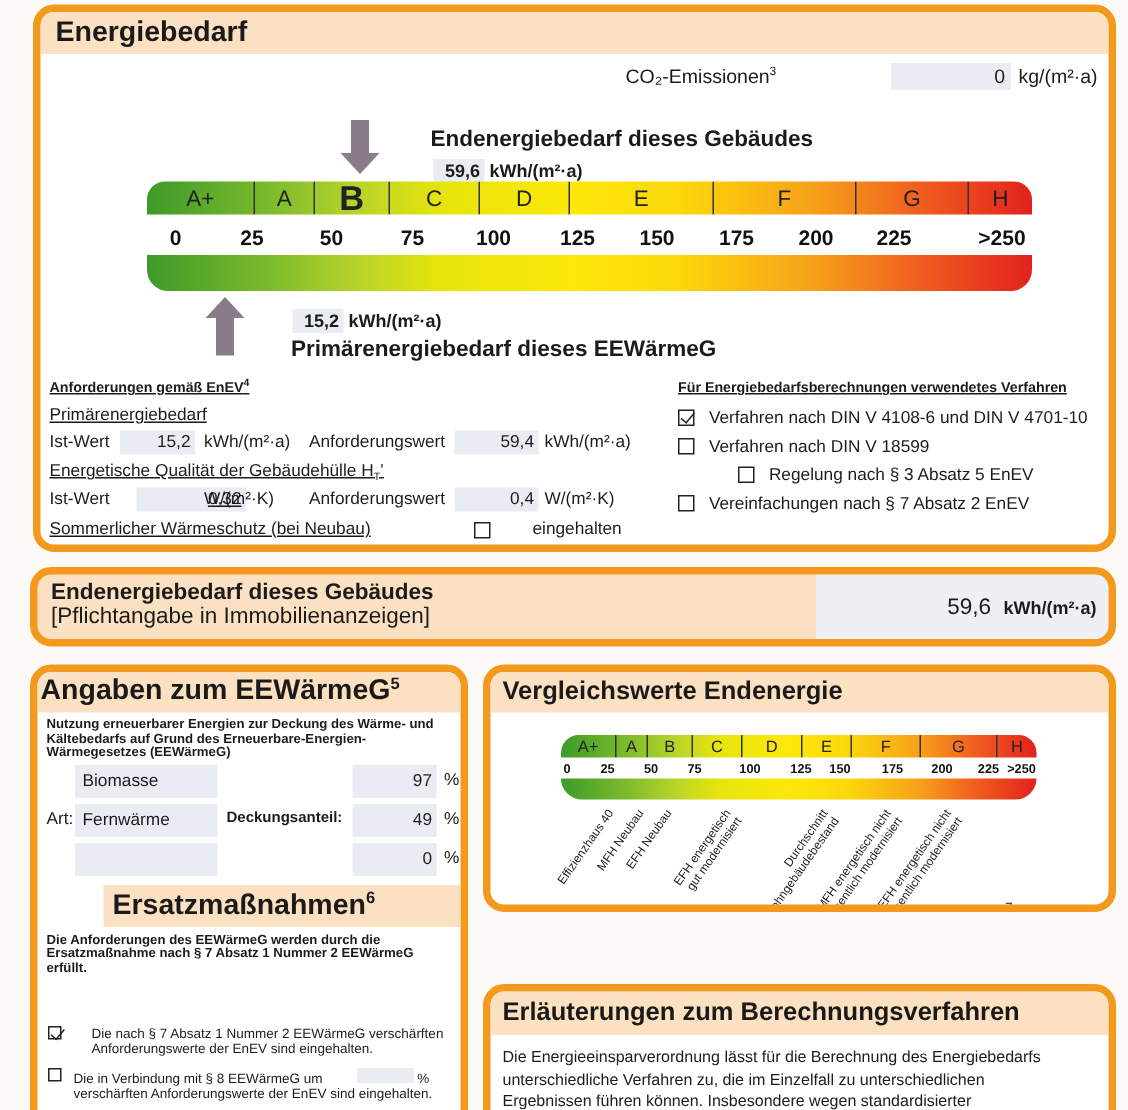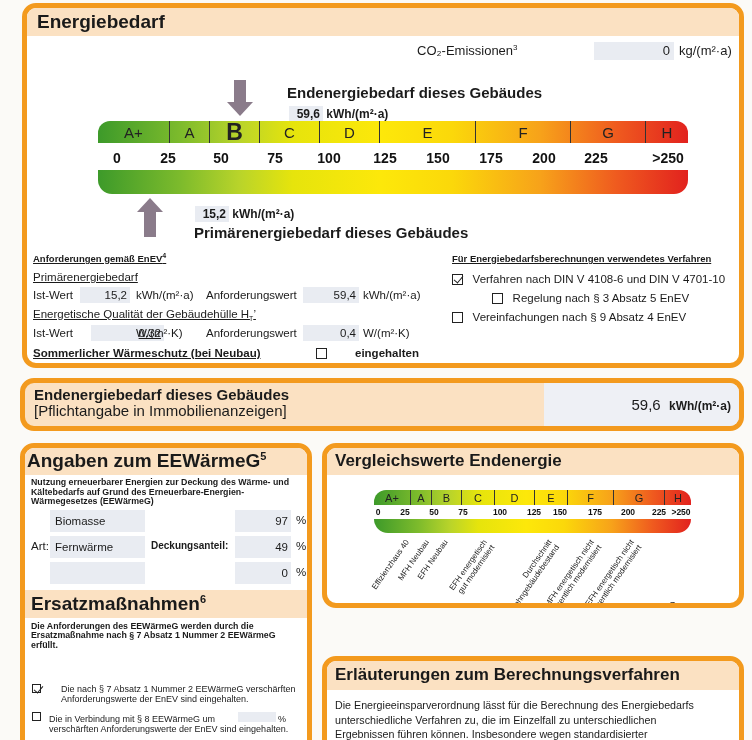--- a/index.html
+++ b/index.html
@@ -117,21 +117,21 @@
   <div class="scale-bottom" style="left:71px; top:162px; width:590px; height:24px;"></div>
 
   <div class="arrow-up" style="left:110px; top:190px; height:40px;">
     <div class="head" style="top:0;"></div>
     <div class="shaft" style="top:13px; height:26px;"></div>
   </div>
   <div style="position:absolute; left:168px; top:198px; font-size:12px; font-weight:bold;">
     <span class="field" style="width:34px; padding:1px 3px;">15,2</span>
     <span>kWh/(m²·a)</span>
   </div>
-  <div style="position:absolute; left:167px; top:216px; font-size:15px; font-weight:bold;">Primärenergiebedarf dieses Gebäudes</div>
+  <div style="position:absolute; left:167px; top:216px; font-size:15px; font-weight:bold;">Primärenergiebedarf dieses EEWärmeG</div>
 
   <div style="position:absolute; left:6px; top:244px; width:390px; font-size:11.5px;">
     <div class="ul" style="font-size:9.5px; font-weight:bold; height:16px;"><span>Anforderungen gemäß EnEV</span><sup style="font-size:7px;">4</sup></div>
     <div class="ul" style="height:18px; line-height:18px;">Primärenergiebedarf</div>
     <div style="position:relative; height:20px; line-height:18px;">
       <span style="position:absolute; left:0;">Ist-Wert</span>
       <span class="field" style="position:absolute; left:47px; top:1px; width:50px; height:16px; line-height:16px; padding-right:3px;">15,2</span>
       <span style="position:absolute; left:103px;">kWh/(m²·a)</span>
       <span style="position:absolute; left:173px;">Anforderungswert</span>
       <span class="field" style="position:absolute; left:270px; top:1px; width:56px; height:16px; line-height:16px; padding-right:3px;">59,4</span>
@@ -139,32 +139,33 @@
     </div>
     <div class="ul" style="height:18px; line-height:16px;"><span>Energetische Qualität der Gebäudehülle H</span><sub style="font-size:7px;">T</sub><span>’</span></div>
     <div style="position:relative; height:20px; line-height:18px;">
       <span style="position:absolute; left:0;">Ist-Wert</span>
       <span class="field" style="position:absolute; left:58px; top:1px; width:73px; height:16px; line-height:16px; padding-right:3px;text-decoration:underline;">0,32</span>
       <span style="position:absolute; left:103px;">W/(m²·K)</span>
       <span style="position:absolute; left:173px;">Anforderungswert</span>
       <span class="field" style="position:absolute; left:270px; top:1px; width:56px; height:16px; line-height:16px; padding-right:3px;">0,4</span>
       <span style="position:absolute; left:330px;">W/(m²·K)</span>
     </div>
-    <div style="position:relative; height:18px; line-height:18px;font-weight:bold;">
+    <div style="position:relative; height:18px; line-height:18px;">
       <span class="ul" style="position:absolute; left:0;">Sommerlicher Wärmeschutz (bei Neubau)</span>
       <span class="cb" style="position:absolute; left:283px; top:4px;"></span>
       <span style="position:absolute; left:322px;">eingehalten</span>
     </div>
   </div>
 
   <div style="position:absolute; left:425px; top:244px; width:290px; font-size:11.5px;">
     <div class="ul" style="font-size:9.5px; font-weight:bold; height:18px; line-height:14px;">Für Energiebedarfsberechnungen verwendetes Verfahren</div>
     <div style="height:19px; line-height:18px;"><span class="cb checked"></span> &nbsp;&nbsp;<span>Verfahren nach DIN V 4108-6 und DIN V 4701-10</span></div>
+    <div style="height:19px; line-height:18px;"><span class="cb"></span> &nbsp;&nbsp;<span>Verfahren nach DIN V 18599</span></div>
     <div style="height:19px; line-height:18px;margin-left:40px;"><span class="cb"></span> &nbsp;&nbsp;<span>Regelung nach § 3 Absatz 5 EnEV</span></div>
-    <div style="height:19px; line-height:18px;"><span class="cb"></span> &nbsp;&nbsp;<span>Vereinfachungen nach § 9 Absatz 4 EnEV</span></div>
+    <div style="height:19px; line-height:18px;"><span class="cb"></span> &nbsp;&nbsp;<span>Vereinfachungen nach § 7 Absatz 2 EnEV</span></div>
   </div>
 </div>
 
 <div class="panel" style="left:20px; top:378px; width:724px; height:53px; background:#fbe1c2;">
   <div style="position:absolute; left:9px; top:4px; font-size:15px; line-height:16px;">
     <div style="font-weight:bold;">Endenergiebedarf dieses Gebäudes</div>
     <div>[Pflichtangabe in Immobilienanzeigen]</div>
   </div>
   <div style="position:absolute; right:0; top:0; width:195px; height:100%; background:#eef0f5; padding:13px 8px 0 0; text-align:right; font-size:15px;">
     <span>59,6</span>&nbsp;
@@ -186,21 +187,21 @@
     <span class="field" style="position:absolute; left:25px; top:26px; width:95px; height:22px; line-height:22px; text-align:left; padding-left:5px;">Fernwärme</span>
     <span style="position:absolute; left:126px; top:30px; font-weight:bold; font-size:10px;">Deckungsanteil:</span>
     <span class="field" style="position:absolute; left:210px; top:26px; width:56px; height:22px; line-height:22px; padding-right:3px;">49</span>
     <span style="position:absolute; left:271px; top:30px;">%</span>
 
     <span class="field" style="position:absolute; left:25px; top:52px; width:95px; height:22px; line-height:22px; text-align:left; padding-left:5px;"></span>
     <span class="field" style="position:absolute; left:210px; top:52px; width:56px; height:22px; line-height:22px; padding-right:3px;">0</span>
     <span style="position:absolute; left:271px; top:56px;">%</span>
   </div>
 
-  <div class="panel-head" style="height:28px; padding:3px 6px; font-size:19px; margin-top:2px;">
+  <div class="panel-head" style="height:28px; padding:3px 6px; font-size:19px; margin-top:2px;margin-left:44px;">
     <span>Ersatzmaßnahmen</span><sup style="font-size:11px;">6</sup>
   </div>
   <div style="padding:4px 6px 0 6px; font-size:8.8px; font-weight:bold; line-height:9.5px;">Die Anforderungen des EEWärmeG werden durch die Ersatzmaßnahme nach § 7 Absatz 1 Nummer 2 EEWärmeG erfüllt.</div>
   <div style="position:relative; padding:6px 6px 0 36px; font-size:9px; line-height:10px;margin-top:28px;">
     <span class="cb checked" style="position:absolute; left:7px; top:6px; width:9px; height:9px;"></span>
     <span>Die nach § 7 Absatz 1 Nummer 2 EEWärmeG verschärften Anforderungswerte der EnEV sind eingehalten.</span>
   </div>
   <div style="position:relative; padding:8px 6px 0 24px; font-size:9px; line-height:10px;">
     <span class="cb" style="position:absolute; left:7px; top:8px; width:9px; height:9px;"></span>
     <span>Die in Verbindung mit § 8 EEWärmeG um</span>

